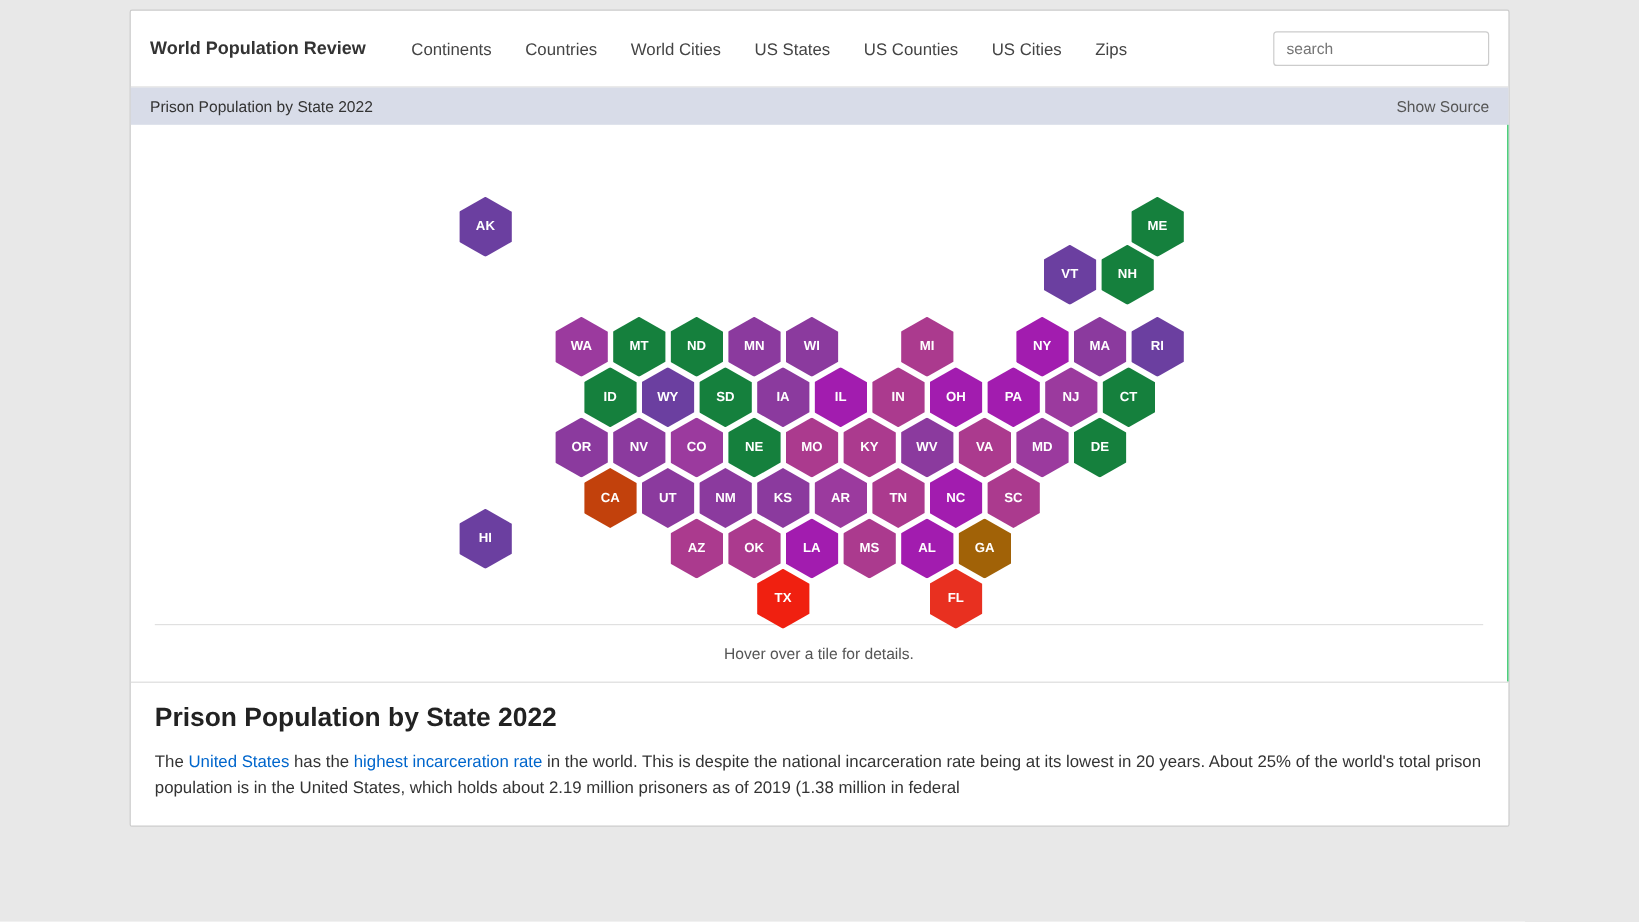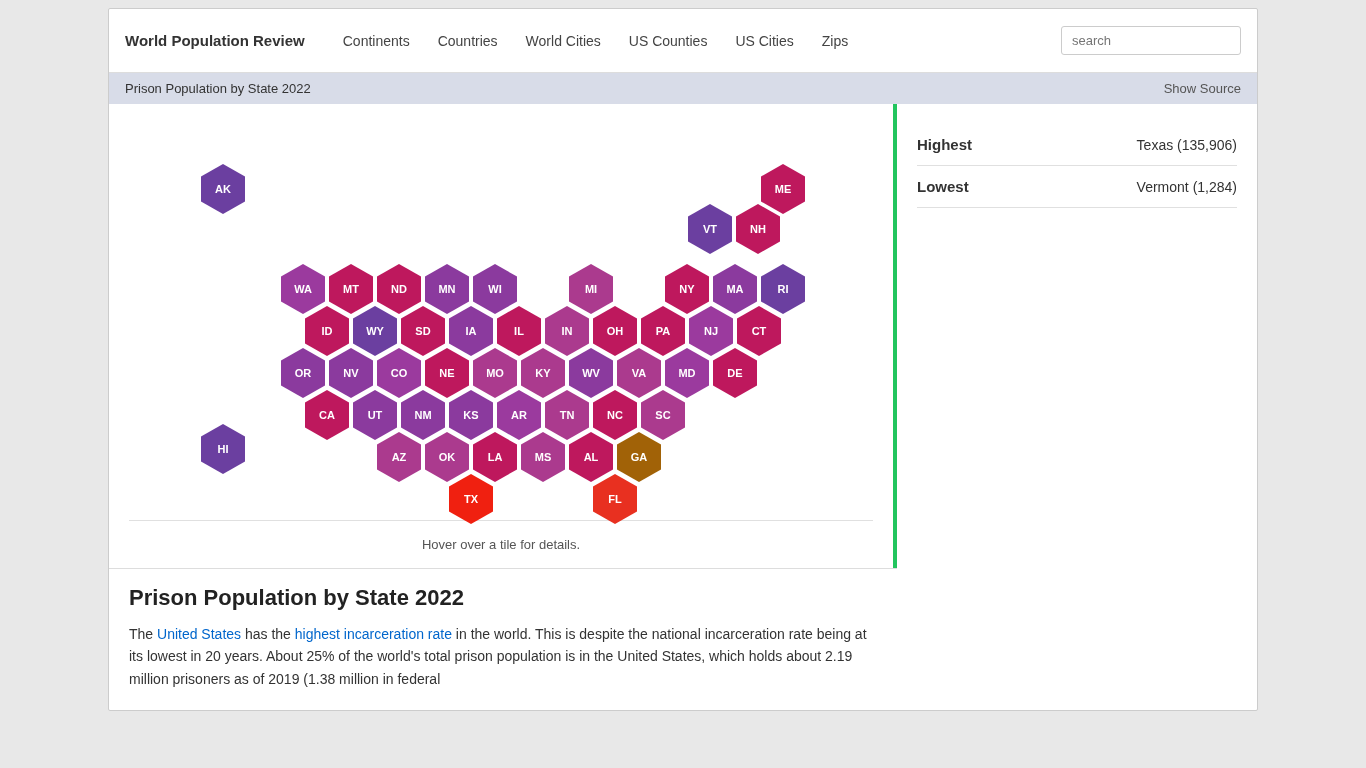--- a/index.html
+++ b/index.html
@@ -83,21 +83,21 @@
       text-decoration: none;
     }
     
     .content-area {
       display: flex;
       gap: 0;
     }
     .map-section {
       flex: 1;
       padding: 20px 20px 0 20px;
-      border-right: 4px solid #22c55e;
+      border-right: 1px solid #22c55e;
     }
     .sidebar {
       width: 360px;
       padding: 20px;
     }
     
     .hex-map-container {
       position: relative;
       width: 720px;
       height: 380px;
@@ -118,27 +118,27 @@
       font-size: 11px;
       font-weight: bold;
       color: #fff;
       cursor: pointer;
       clip-path: polygon(50% 0%, 100% 25%, 100% 75%, 50% 100%, 0% 75%, 0% 25%);
       transition: opacity 0.2s;
       user-select: none;
     }
     
     .c1 { background: #6b3fa0; }  
-    .c2 { background: #be185d; text-align: center; }
+    .c2 { background: #15803d; text-align: center; }
     .c3 { background: #8b3a9e; }
     .c4 { background: #9b3a9e; }
     .c5 { background: #ab3a8e; }
-    .c6 { background: #be185d; }
+    .c6 { background: #a21caf; }
     .c7 { background: #a16207; }
-    .c8 { background: #be185d; }
+    .c8 { background: #c2410c; }
     .c10 { background: #e83020; text-align: right; } 
     .c11 { background: #f02010; } 
 
     .map-footer {
       text-align: center;
       padding: 16px;
       color: #555;
       font-size: 13px;
       border-top: 1px solid #e0e0e0;
       margin-top: 16px;
@@ -191,20 +191,21 @@
 <div class="outer-wrapper">
   <div class="main-card">
 
     <nav class="nav-bar">
       <a class="nav-logo">World Population Review</a>
       <div class="nav-items">
 
       <a class="nav-item" href="#">Continents</a>
           <a class="nav-item" href="#">Countries</a>
           <a class="nav-item" href="#">World Cities</a>
+          <a class="nav-item" href="#">US States</a>
           <a class="nav-item" href="#">US Counties</a>
           <a class="nav-item" href="#">US Cities</a>
           <a class="nav-item" href="#">Zips</a>
         </div>
       <input class="search-box" type="text" placeholder="search" style="">
     </nav>
 
     <div class="content-header">
       <span class="content-header-title">Prison Population by State 2022</span>
       <a class="show-source-link">Show Source</a>
@@ -277,26 +278,16 @@
         <hr class="map-bottom-divider">
 
         <div class="article-section">
           <h1 class="article-title">Prison Population by State 2022</h1>
           <p class="article-text">
             <span>The </span><a href="#">United States</a><span> has the </span><a href="#">highest incarceration rate</a><span> in the world. This is despite the national incarceration rate being at its lowest in 20 years. About 25% of the world's total prison population is in the United States, which holds about 2.19 million prisoners as of 2019 (1.38 million in federal</span>
           </p>
         </div>
       </div>
 
-      <div class="sidebar">
-        <div class="stat-row">
-          <span class="stat-label">Highest</span>
-          <span class="stat-value">Texas (135,906)</span>
-        </div>
-        <div class="stat-row">
-          <span class="stat-label">Lowest</span>
-          <span class="stat-value">Vermont (1,284)</span>
-        </div>
-      </div>
 
     </div>
   </div>
 </div>
 
 </body></html>

